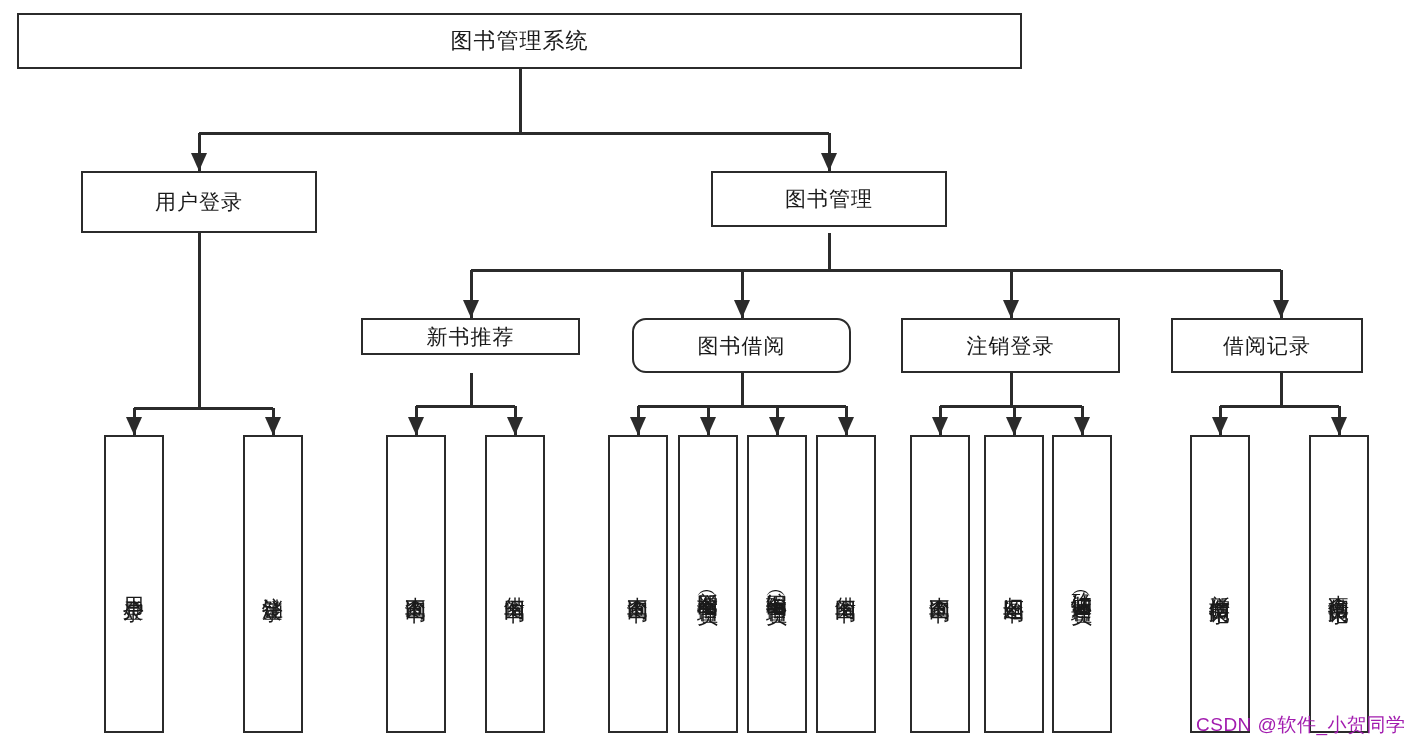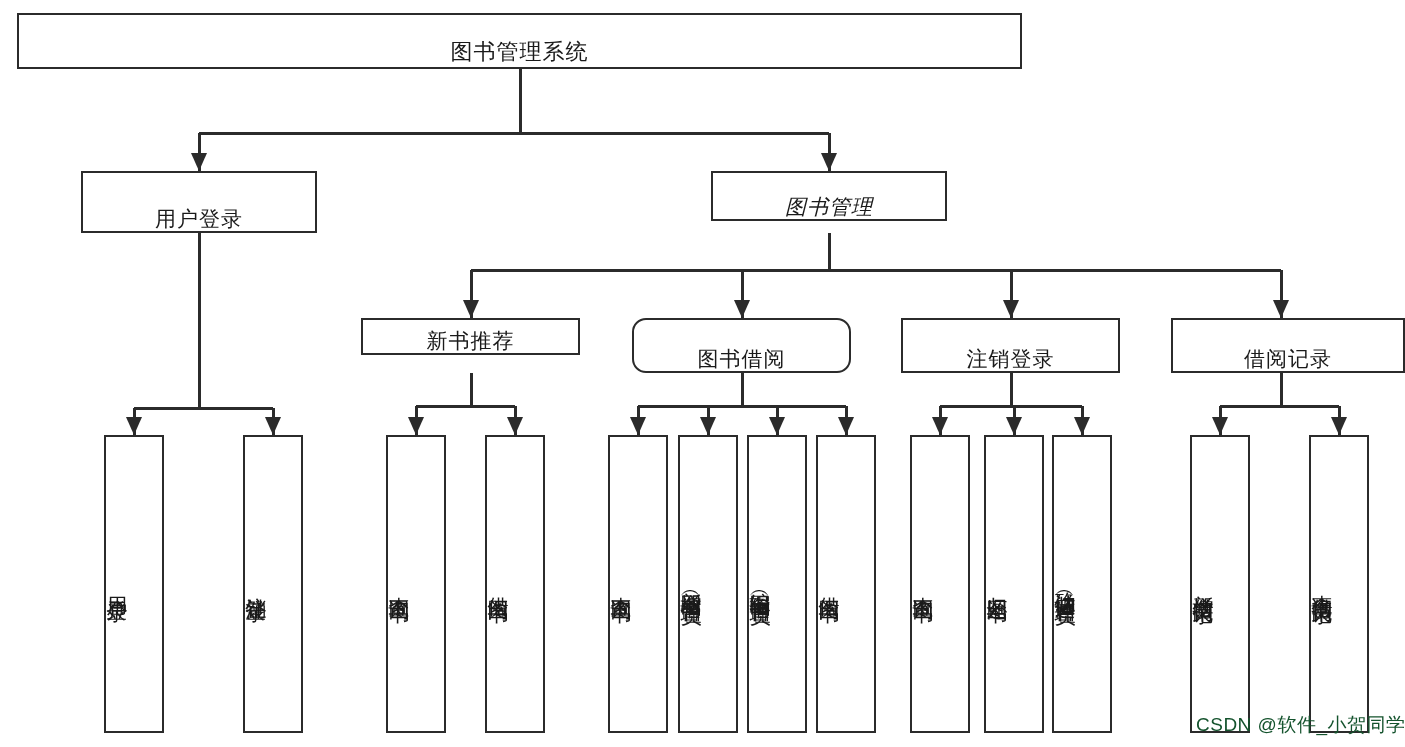--- a/index.html
+++ b/index.html
@@ -16,21 +16,21 @@
     height: 747px;
     background: #ffffff;
     overflow: hidden;
   }
   .node {
     position: absolute;
     box-sizing: border-box;
     background: #ffffff;
     border: 2px solid #2b2b2b;
     display: flex;
-    align-items: flex-end;
+    align-items: center;
     justify-content: center;
     color: #1a1a1a;
   }
   .node-h {
     font-size: 21px;
     letter-spacing: 1px;
     line-height: 1.2;
   }
   .node-root {
     font-size: 22px;
@@ -123,33 +123,33 @@
       <line x1="1339" y1="406" x2="1339" y2="435" stroke="#2b2b2b" stroke-width="3" shape-rendering="crispEdges"></line>
       <polygon points="1331,417 1347,417 1339,435" fill="#2b2b2b"></polygon>
     </svg>
   <div id="nodes-layer">
       <div class="node node-root" style="left: 17px; top: 13px; width: 1005px; height: 56px;">
         <span>图书管理系统</span>
       </div>
       <div class="node node-h" style="left: 81px; top: 171px; width: 236px; height: 62px;">
         <span>用户登录</span>
       </div>
-      <div class="node node-h" style="left: 711px; top: 171px; width: 236px; height: 50px; font-style: italic;">
+      <div class="node node-h" style="left: 711px; top: 171px; width: 236px; height: 56px;">
         <span>图书管理</span>
       </div>
       <div class="node node-h" style="left: 361px; top: 318px; width: 219px; height: 37px;">
         <span>新书推荐</span>
       </div>
       <div class="node node-h" style="left: 632px; top: 318px; width: 219px; height: 55px; border-radius: 14px;">
         <span>图书借阅</span>
       </div>
       <div class="node node-h" style="left: 901px; top: 318px; width: 219px; height: 55px;">
         <span>注销登录</span>
       </div>
-      <div class="node node-h" style="left: 1171px; top: 318px; width: 234px; height: 55px;">
+      <div class="node node-h" style="left: 1171px; top: 318px; width: 192px; height: 55px;">
         <span>借阅记录</span>
       </div>
       <div class="node node-v" style="left: 104px; top: 435px; width: 60px; height: 298px;">
         <span>用户登录</span>
       </div>
       <div class="node node-v" style="left: 243px; top: 435px; width: 60px; height: 298px;">
         <span>注销登录</span>
       </div>
       <div class="node node-v" style="left: 386px; top: 435px; width: 60px; height: 298px;">
         <span>查询图书</span>
@@ -178,14 +178,14 @@
       <div class="node node-v" style="left: 1052px; top: 435px; width: 60px; height: 298px;">
         <span>确认归还（管理员）</span>
       </div>
       <div class="node node-v" style="left: 1190px; top: 435px; width: 60px; height: 298px;">
         <span>新增借阅记录</span>
       </div>
       <div class="node node-v" style="left: 1309px; top: 435px; width: 60px; height: 298px;">
         <span>查询借阅记录</span>
       </div>
     </div>
-  <div class="watermark" style="left: 1196px; top: 712px; color: #14532d;">CSDN @软件_小贺同学</div>
+  <div class="watermark" style="left: 1196px; top: 712px; color: #a21caf;">CSDN @软件_小贺同学</div>
 </div>
 
 </body></html>

